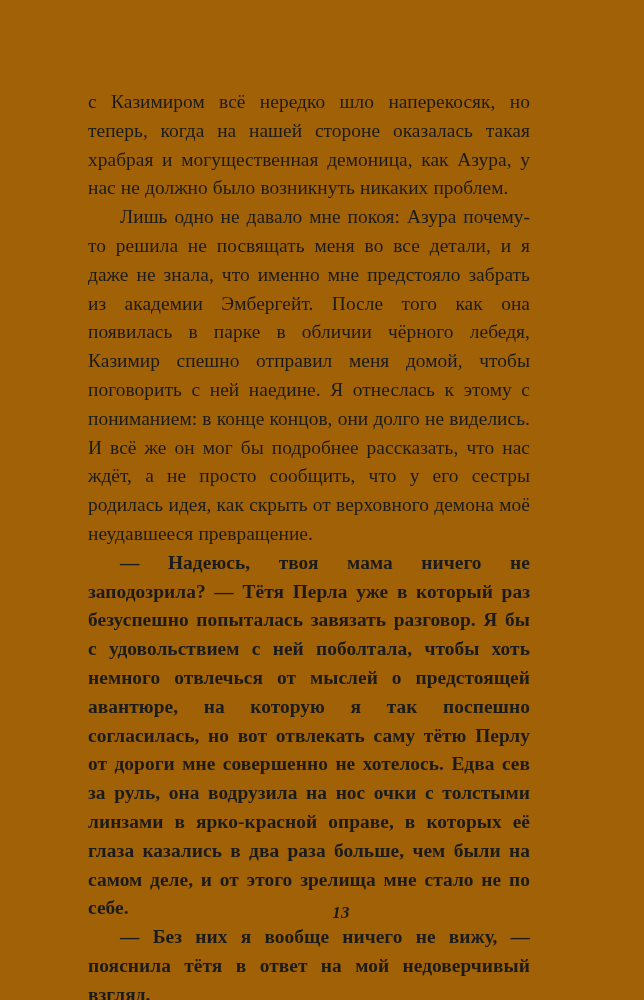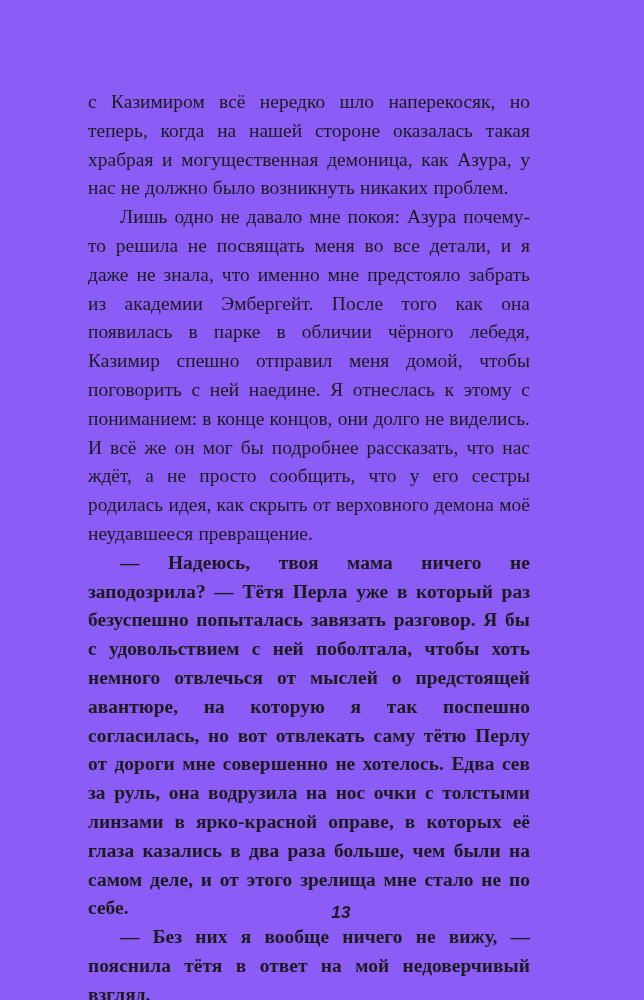--- a/index.html
+++ b/index.html
@@ -14,21 +14,21 @@
     overflow: hidden;
     font-family: "Liberation Serif", "DejaVu Serif", serif;
     color: #1b1b1b;
     -webkit-font-smoothing: antialiased;
   }
 
   
   .page {
     position: absolute;
     inset: 0;
-    background: #8b5cf6;
+    background: #a16207;
   }
 
   
   .textblock {
     position: absolute;
     left: 88px;
     top: 88px;
     width: 442px;
   }
 
@@ -60,21 +60,21 @@
     font-weight: bold;
   }
 
   
   .folio {
     position: absolute;
     left: 0;
     right: 0;
     top: 903px;
     text-align: center;
-    font-family: Liberation Sans, sans-serif;
+    font-family: Liberation Serif, serif;
     font-style: italic;
     font-weight: 700;
     font-size: 17px;
     letter-spacing: 0.3px;
     color: #1b1b1b;
     padding-left: 38px;
   }
 </style>
 </head>
 <body>

